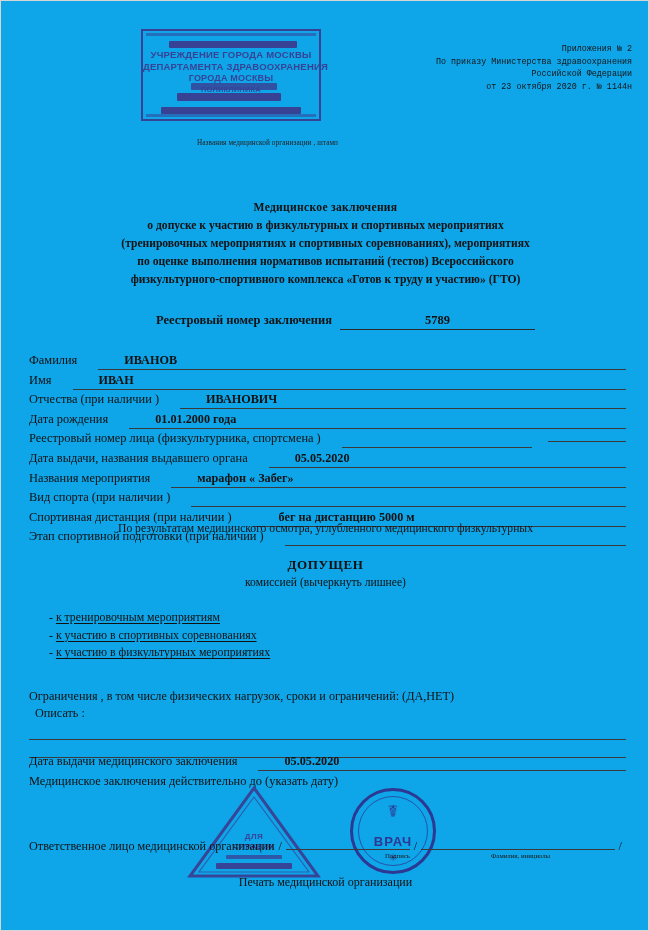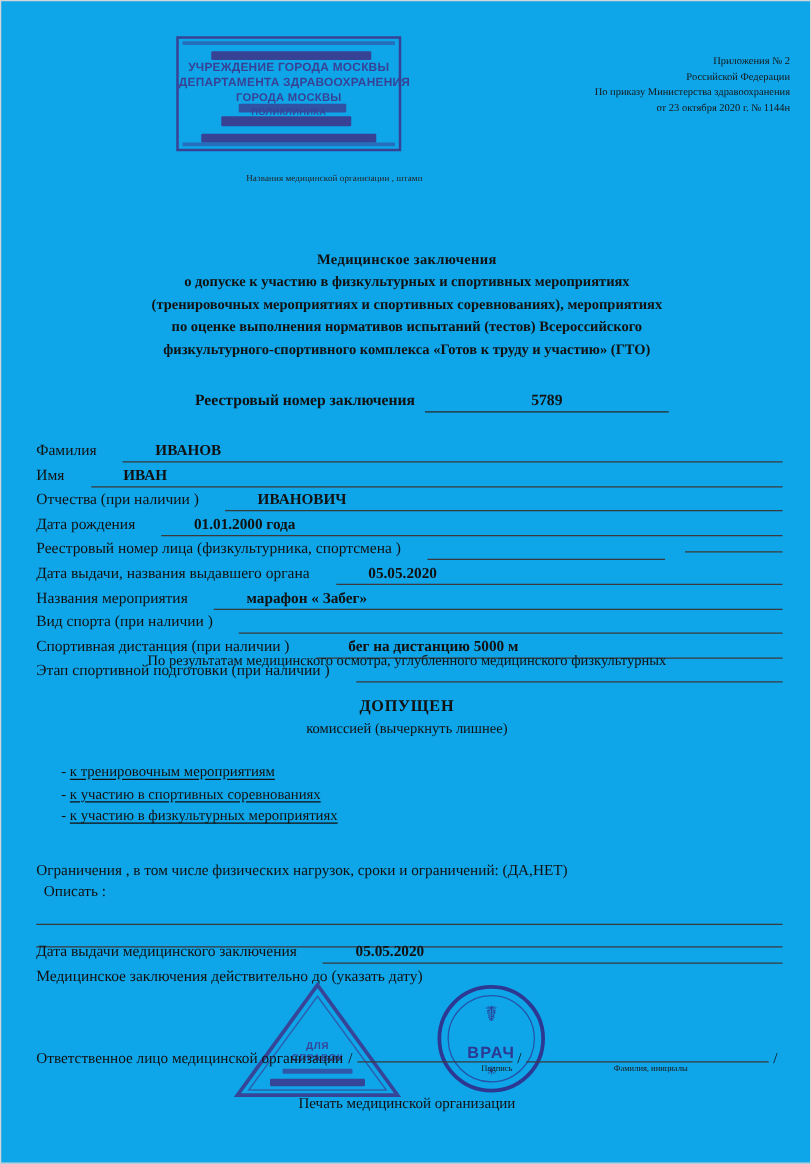--- a/index.html
+++ b/index.html
@@ -90,20 +90,21 @@
 
   .appendix {
     position: absolute;
     right: 18px;
     top: 20px;
     width: 240px;
     text-align: right;
     font-size: 8.4px;
     line-height: 12.6px;
     color: #161616;
+    font-family: Liberation Mono, monospace;
   }
 
   
   .title-block {
     position: absolute;
     top: 198px;
     left: 30px;
     width: 589px;
     text-align: center;
     font-weight: bold;
@@ -385,22 +386,22 @@
         <div class="stamp-bar b2"></div>
         <div class="stamp-bar b3"></div>
         <div class="stamp-bar b4"></div>
       </div>
     </div>
 
     <div class="stamp-caption">Названия медицинской организации , штамп</div>
 
     <div class="appendix">
       <div>Приложения № 2</div>
+      <div>По приказу Министерства здравоохранения</div>
       <div>Российской Федерации</div>
-      <div>По приказу Министерства здравоохранения</div>
       <div>от 23 октября 2020 г. № 1144н</div>
     </div>
   </div>
 
   <div class="title-block">
     <div class="t-main">Медицинское  заключения</div>
     <div>о допуске к участию в физкультурных и спортивных мероприятиях</div>
     <div>(тренировочных мероприятиях и спортивных соревнованиях), мероприятиях</div>
     <div>по оценке выполнения нормативов испытаний (тестов) Всероссийского</div>
     <div>физкультурного-спортивного комплекса «Готов к труду и участию» (ГТО)</div>

